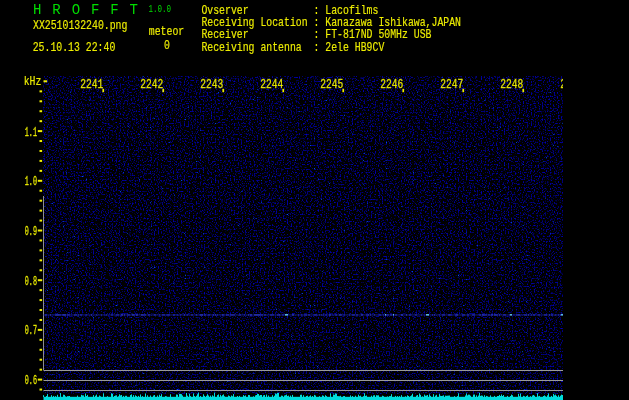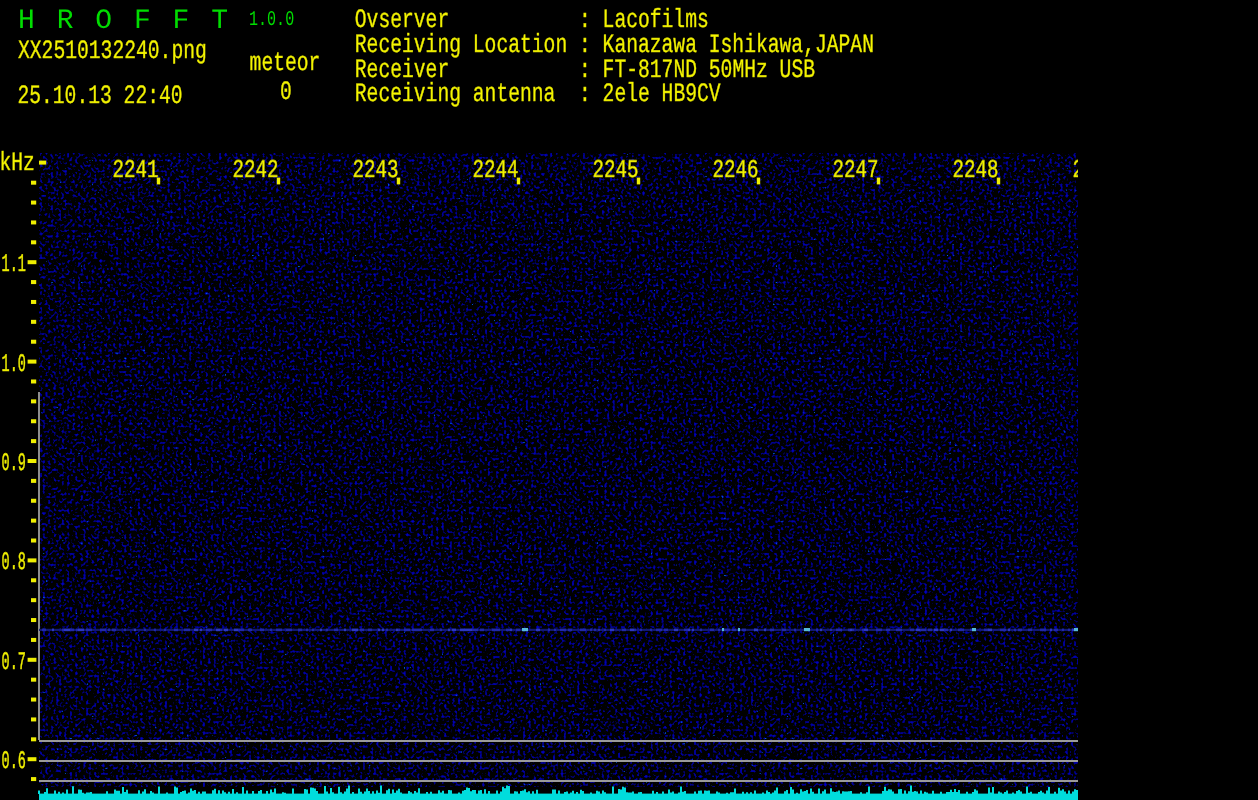--- a/index.html
+++ b/index.html
@@ -1,14 +1,14 @@
 <!DOCTYPE html>
 <html><head><meta charset="utf-8"><style>
 html,body{margin:0;padding:0;background:#000;}
-#c{position:relative;width:539px;height:400px;background:#000;overflow:hidden;}
+#c{position:relative;width:539px;height:400px;background:#000;overflow:hidden;padding-left:24px;}
 text{font-family:"Liberation Mono",monospace;white-space:pre;}
 </style></head><body>
 <div id="c">
 <svg width="629" height="400">
 <defs>
 <filter id="nz" x="0" y="0" width="100%" height="100%" primitiveUnits="userSpaceOnUse">
 <feTurbulence type="fractalNoise" baseFrequency="0.737" numOctaves="1" seed="17" stitchTiles="noStitch" result="n"></feTurbulence>
 <feColorMatrix in="n" type="matrix" values="0 0 0 0 0  0 0 0 0 0  2.05 0 0 0 -1.12  0 0 0 0 1" result="base"></feColorMatrix>
 <feColorMatrix in="n" type="matrix" values="0 0 0 0 0  0 1.2 0 0 -0.9  0 9 0 0 -6.8  0 0 0 0 1" result="spark"></feColorMatrix>
 <feBlend in="base" in2="spark" mode="screen"></feBlend>

